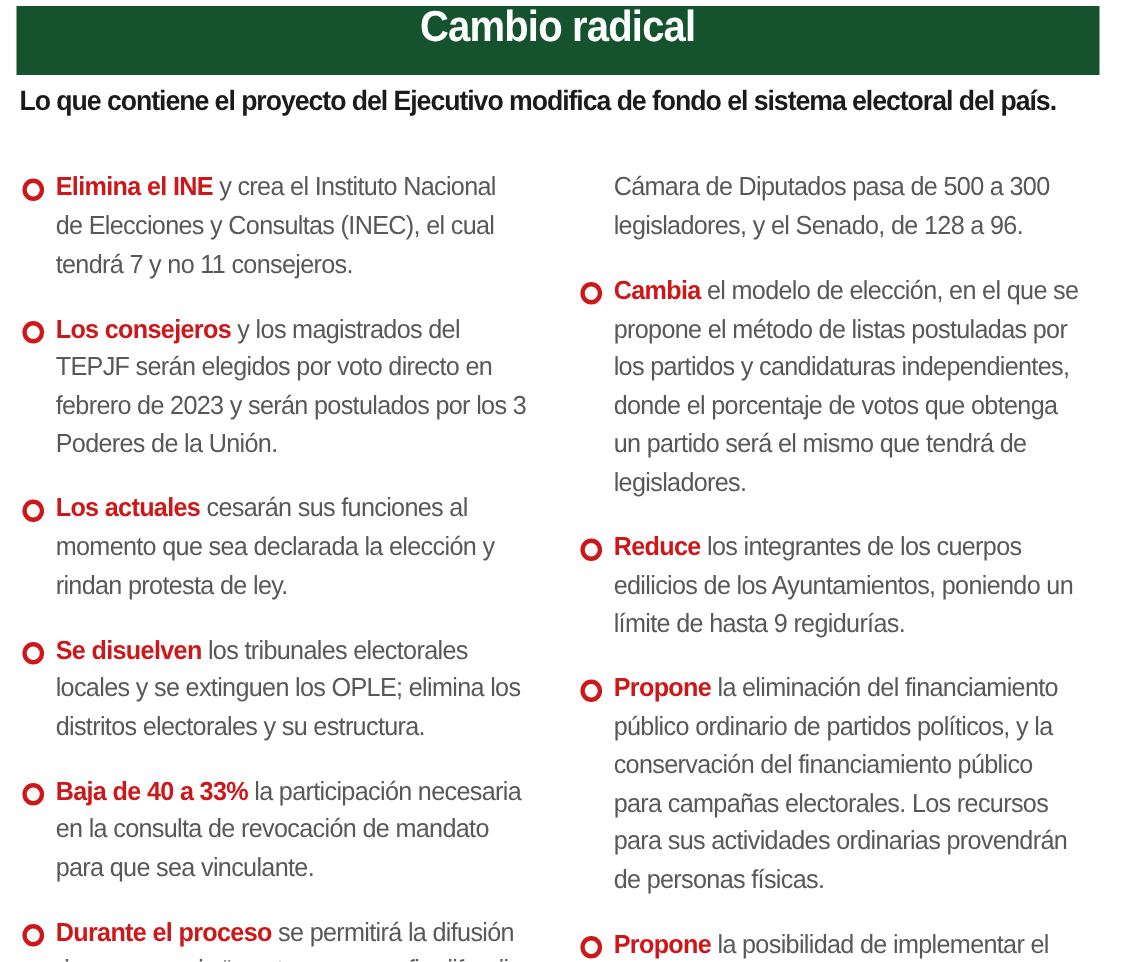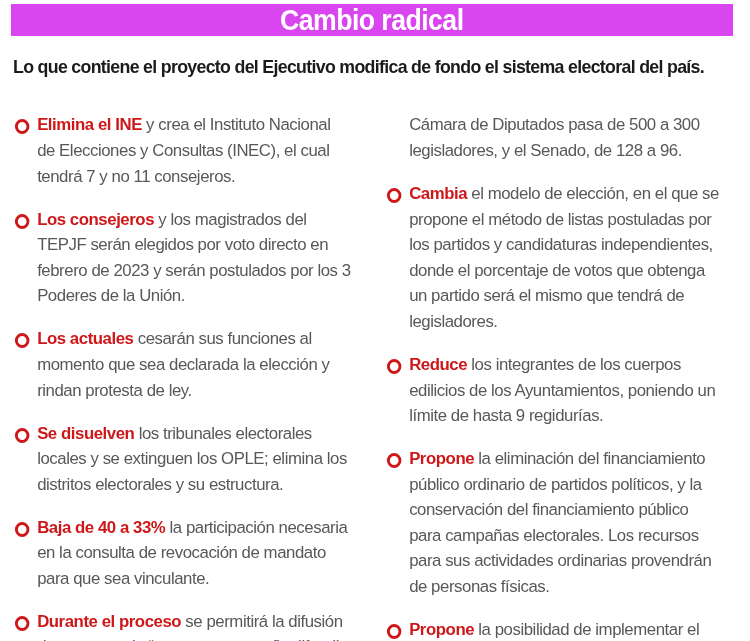--- a/index.html
+++ b/index.html
@@ -19,24 +19,24 @@
     width: 750px;
     height: 641px;
     background: #ffffff;
     box-sizing: border-box;
   }
   .banner {
     position: absolute;
     left: 11px;
     top: 4px;
     width: 722px;
-    height: 32px;
-    background: #d946ef;
+    height: 46px;
+    background: #14532d;
     display: flex;
-    align-items: center;
+    align-items: flex-start;
     justify-content: center;
   }
   .banner-title {
     color: #ffffff;
     font-family: "Liberation Sans", sans-serif;
     font-size: 29px;
     font-weight: bold;
     letter-spacing: -0.6px;
     transform: scaleX(0.92);
     transform-origin: center;

